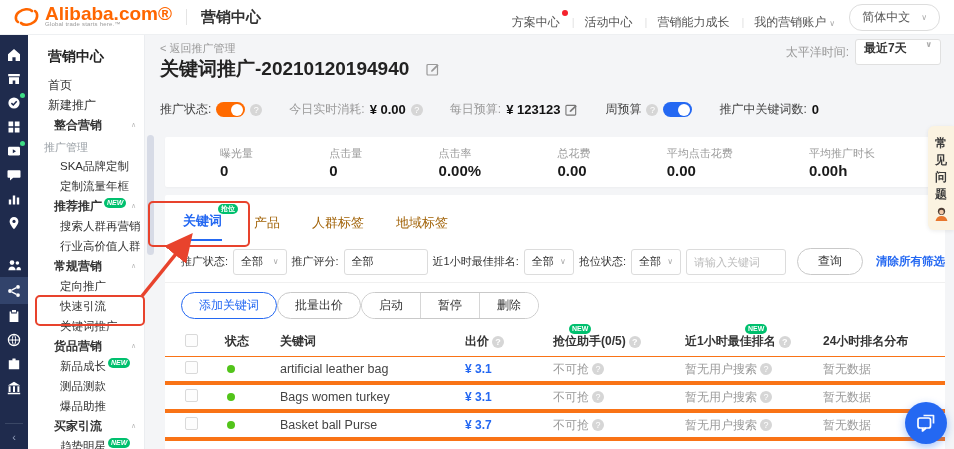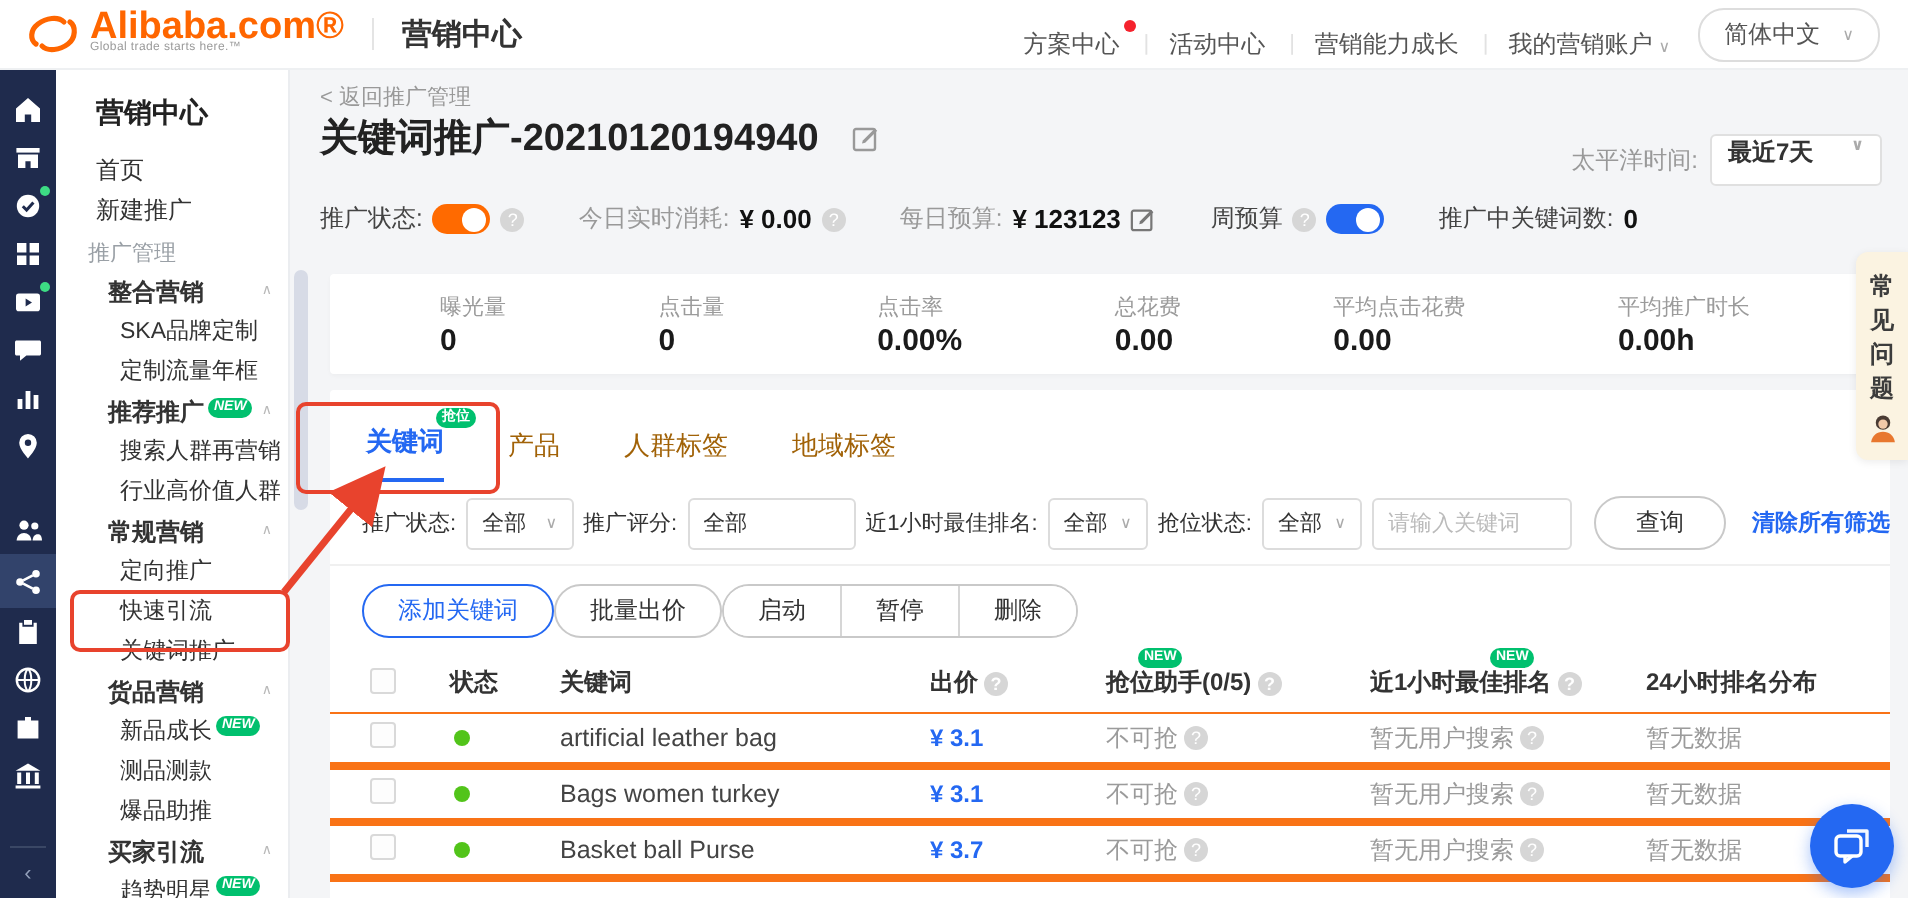--- a/index.html
+++ b/index.html
@@ -43,21 +43,21 @@
 .sb-item .upchev{position:absolute;right:8px;top:0;font-size:7px;color:#b9b9b9;font-weight:normal}
 .nbadge{display:inline-block;background:#00c06e;color:#fff;font-size:7px;font-weight:bold;font-style:italic;
   border-radius:6px;padding:1px 3px;vertical-align:super;margin-left:2px;line-height:8px}
 
 .main{position:absolute;left:145px;top:35px;right:0;bottom:0;background:#f4f5f7}
 .scroll-track{position:absolute;left:2px;top:0;bottom:0;width:7px}
 .scroll-thumb{position:absolute;left:0;top:100px;width:7px;height:120px;border-radius:4px;background:#d7dbe6}
 .breadcrumb{position:absolute;left:15px;top:6px;font-size:11px;color:#999}
 .title-row{position:absolute;left:15px;top:21px;display:flex;align-items:center;gap:17px}
 .page-title{font-size:19px;font-weight:bold;color:#222}
-.tz{position:absolute;right:13px;top:32px;display:flex;align-items:center;gap:6px;font-size:12px;color:#999}
+.tz{position:absolute;right:13px;top:4px;display:flex;align-items:center;gap:6px;font-size:12px;color:#999}
 .selectbox{height:26px;background:#fff;border:1px solid #e0e0e0;border-radius:3px;display:flex;
   align-items:flex-start;justify-content:space-between;padding:0 8px;color:#333;font-weight:bold;font-size:12px;cursor:pointer}
 .tz .selectbox{width:86px}
 .status-row{position:absolute;left:15px;top:66px;right:10px;display:flex;align-items:center;gap:27px;font-size:12px}
 .sgroup{display:flex;align-items:center;gap:5px;white-space:nowrap}
 .lab{color:#999}
 .lab.dark{color:#444}
 .val{color:#111;font-size:13px;font-weight:bold}
 .tg{width:29px;height:15px;border-radius:8px;position:relative;display:inline-block;cursor:pointer}
 .tg::after{content:"";position:absolute;top:1.5px;right:2px;width:12px;height:12px;background:#fff;border-radius:50%}
@@ -245,22 +245,22 @@
   <div class="rail-foot">
     <span>‹</span>
   </div>
 </div>
 
 <aside class="sidebar">
   <div class="sb-title">营销中心</div>
   <div id="sb-items">
       <div class="sb-item top"><span>首页</span></div>
       <div class="sb-item top"><span>新建推广</span></div>
+      <div class="sb-item group"><span>整合营销</span><span class="upchev">∧</span></div>
       <div class="sb-item section"><span>推广管理</span></div>
-      <div class="sb-item group"><span>整合营销</span><span class="upchev">∧</span></div>
       <div class="sb-item child"><span>SKA品牌定制</span></div>
       <div class="sb-item child"><span>定制流量年框</span></div>
       <div class="sb-item group"><span>推荐推广</span><span class="nbadge">NEW</span><span class="upchev">∧</span></div>
       <div class="sb-item child"><span>搜索人群再营销</span></div>
       <div class="sb-item child"><span>行业高价值人群</span></div>
       <div class="sb-item group"><span>常规营销</span><span class="upchev">∧</span></div>
       <div class="sb-item child"><span>定向推广</span></div>
       <div class="sb-item child"><span>快速引流</span></div>
       <div class="sb-item child"><span>关键词推广</span></div>
       <div class="sb-item group"><span>货品营销</span><span class="upchev">∧</span></div>

